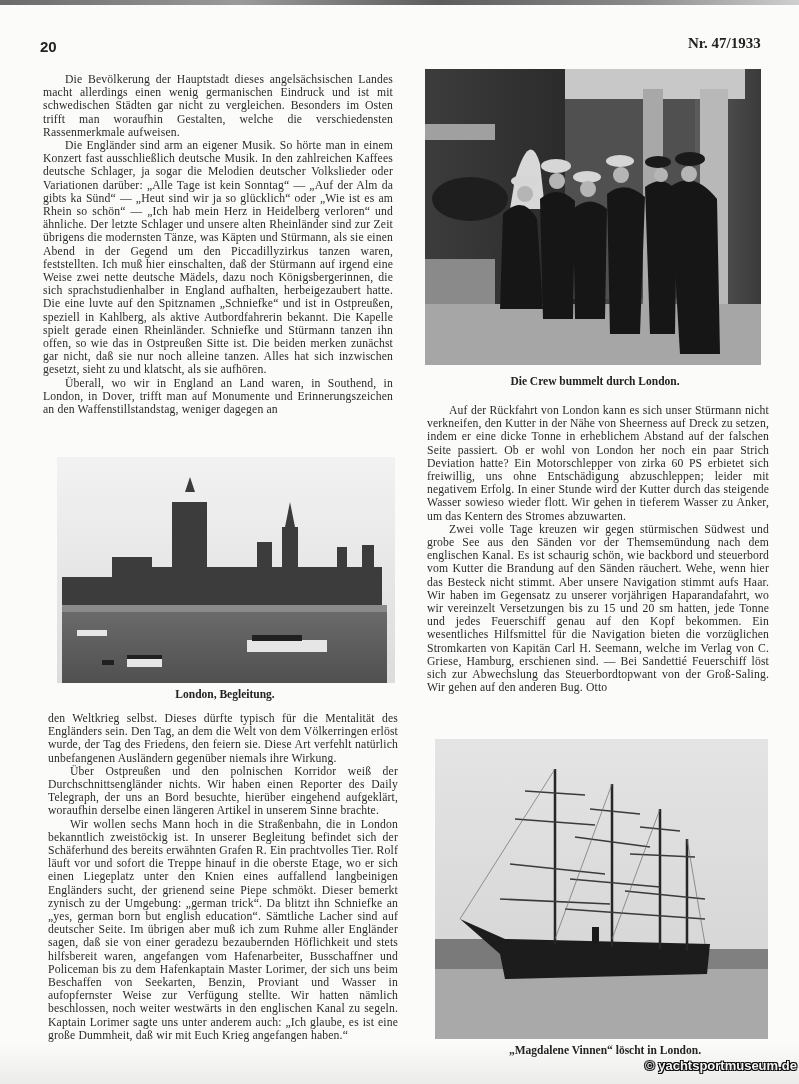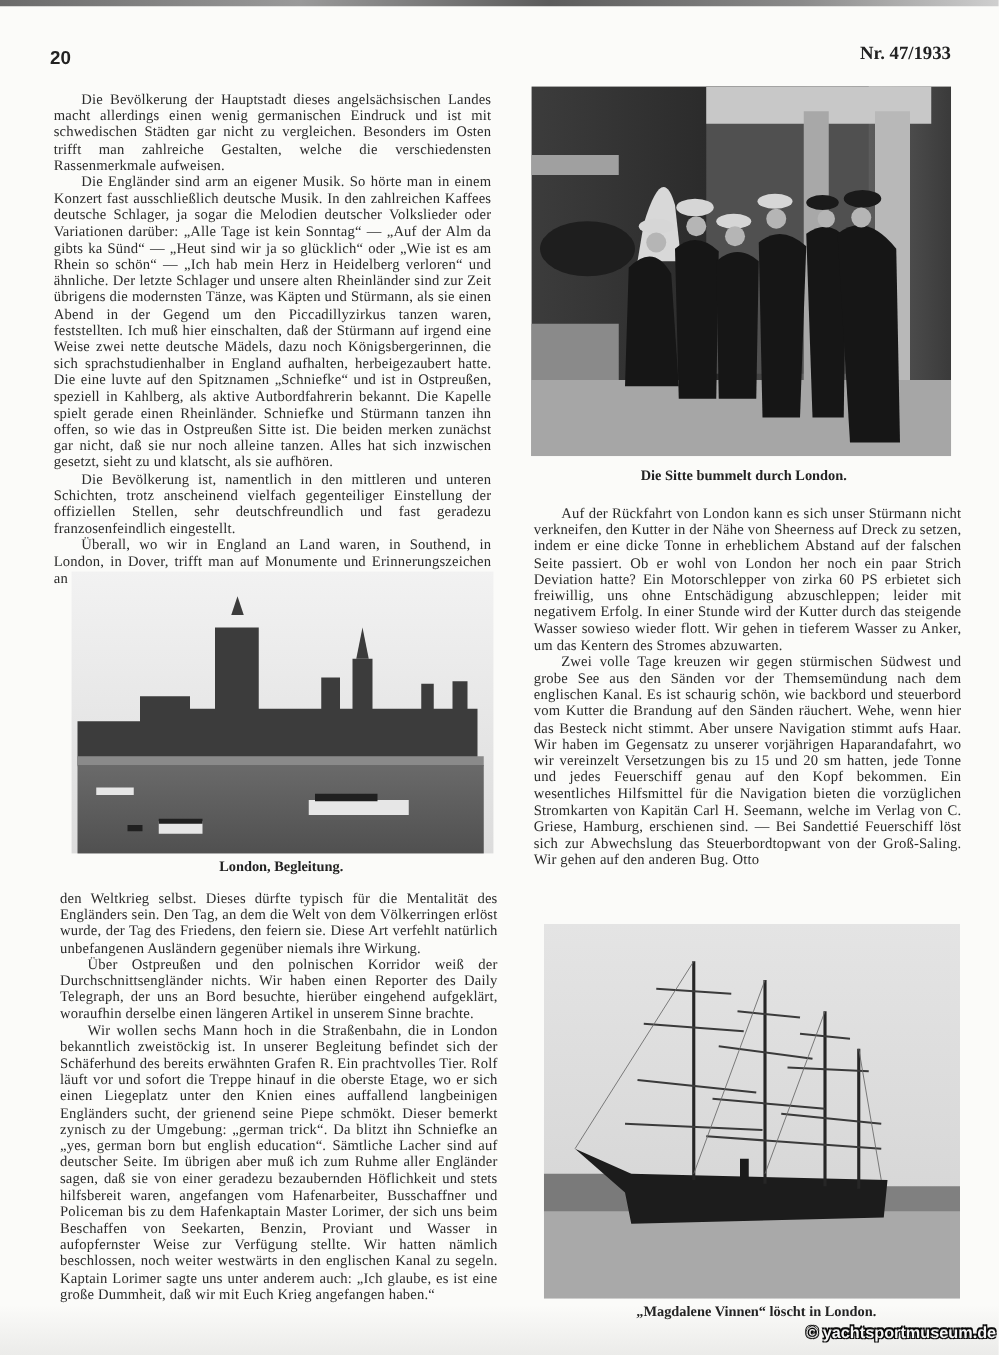--- a/index.html
+++ b/index.html
@@ -53,23 +53,22 @@
 </style>
 </head>
 <body>
 
 <div class="topband"></div>
 
 <div class="pagenum">20</div>
 <div class="issue">Nr. 47/1933</div>
 
 <div class="col col-left-1">
-  <p>Die Bevölkerung der Hauptstadt dieses angelsächsischen Landes macht allerdings einen wenig germanischen Eindruck und ist mit schwedischen Städten gar nicht zu vergleichen. Besonders im Osten trifft man zahlreiche Gestalten, welche die verschiedensten Rassenmerkmale aufweisen.</p>
+  <p>Die Bevölkerung der Hauptstadt dieses angelsächsischen Landes macht allerdings einen wenig germanischen Eindruck und ist mit schwedischen Städten gar nicht zu vergleichen. Besonders im Osten trifft man woraufhin Gestalten, welche die verschiedensten Rassenmerkmale aufweisen.</p>
   <p>Die Engländer sind arm an eigener Musik. So hörte man in einem Konzert fast ausschließlich deutsche Musik. In den zahlreichen Kaffees deutsche Schlager, ja sogar die Melodien deutscher Volkslieder oder Variationen darüber: „Alle Tage ist kein Sonntag“ — „Auf der Alm da gibts ka Sünd“ — „Heut sind wir ja so glücklich“ oder „Wie ist es am Rhein so schön“ — „Ich hab mein Herz in Heidelberg verloren“ und ähnliche. Der letzte Schlager und unsere alten Rheinländer sind zur Zeit übrigens die modernsten Tänze, was Käpten und Stürmann, als sie einen Abend in der Gegend um den Piccadillyzirkus tanzen waren, feststellten. Ich muß hier einschalten, daß der Stürmann auf irgend eine Weise zwei nette deutsche Mädels, dazu noch Königsbergerinnen, die sich sprachstudienhalber in England aufhalten, herbeigezaubert hatte. Die eine luvte auf den Spitznamen „Schniefke“ und ist in Ostpreußen, speziell in Kahlberg, als aktive Autbordfahrerin bekannt. Die Kapelle spielt gerade einen Rheinländer. Schniefke und Stürmann tanzen ihn offen, so wie das in Ostpreußen Sitte ist. Die beiden merken zunächst gar nicht, daß sie nur noch alleine tanzen. Alles hat sich inzwischen gesetzt, sieht zu und klatscht, als sie aufhören.</p>
-  <p>Die Bevölkerung ist, namentlich in den mittleren und unteren Schichten, trotz anscheinend vielfach gegenteiliger Einstellung der offiziellen Stellen, sehr deutschfreundlich und fast geradezu franzosenfeindlich eingestellt.</p>
   <p>Überall, wo wir in England an Land waren, in Southend, in London, in Dover, trifft man auf Monumente und Erinnerungszeichen an den Waffenstillstandstag, weniger dagegen an</p>
 </div>
 
 <div class="photo photo-crew">
   <svg viewBox="0 0 336 296" preserveAspectRatio="none">
     <defs>
       <linearGradient id="crewbg" x1="0" y1="0" x2="1" y2="0">
         <stop offset="0" stop-color="#3c3c3c"></stop>
         <stop offset="0.45" stop-color="#2a2a2a"></stop>
         <stop offset="0.7" stop-color="#6e6e6e"></stop>
@@ -107,21 +106,21 @@
     <g fill="#b5b5b5">
       <circle cx="100" cy="125" r="8"></circle>
         <circle cx="132" cy="112" r="8"></circle>
       <circle cx="163" cy="120" r="8"></circle>
         <circle cx="196" cy="106" r="8"></circle>
       <circle cx="236" cy="106" r="7"></circle>
         <circle cx="264" cy="105" r="8"></circle>
     </g>
   </svg>
 </div>
-<div class="caption cap-crew">Die Sitte bummelt durch London.</div>
+<div class="caption cap-crew">Die Crew bummelt durch London.</div>
 
 <div class="photo photo-parl">
   <svg viewBox="0 0 338 226" preserveAspectRatio="none">
     <defs>
       <linearGradient id="sky" x1="0" y1="0" x2="0" y2="1">
         <stop offset="0" stop-color="#f2f2f2"></stop>
         <stop offset="1" stop-color="#dcdcdc"></stop>
       </linearGradient>
       <linearGradient id="water" x1="0" y1="0" x2="0" y2="1">
         <stop offset="0" stop-color="#6a6a6a"></stop>

